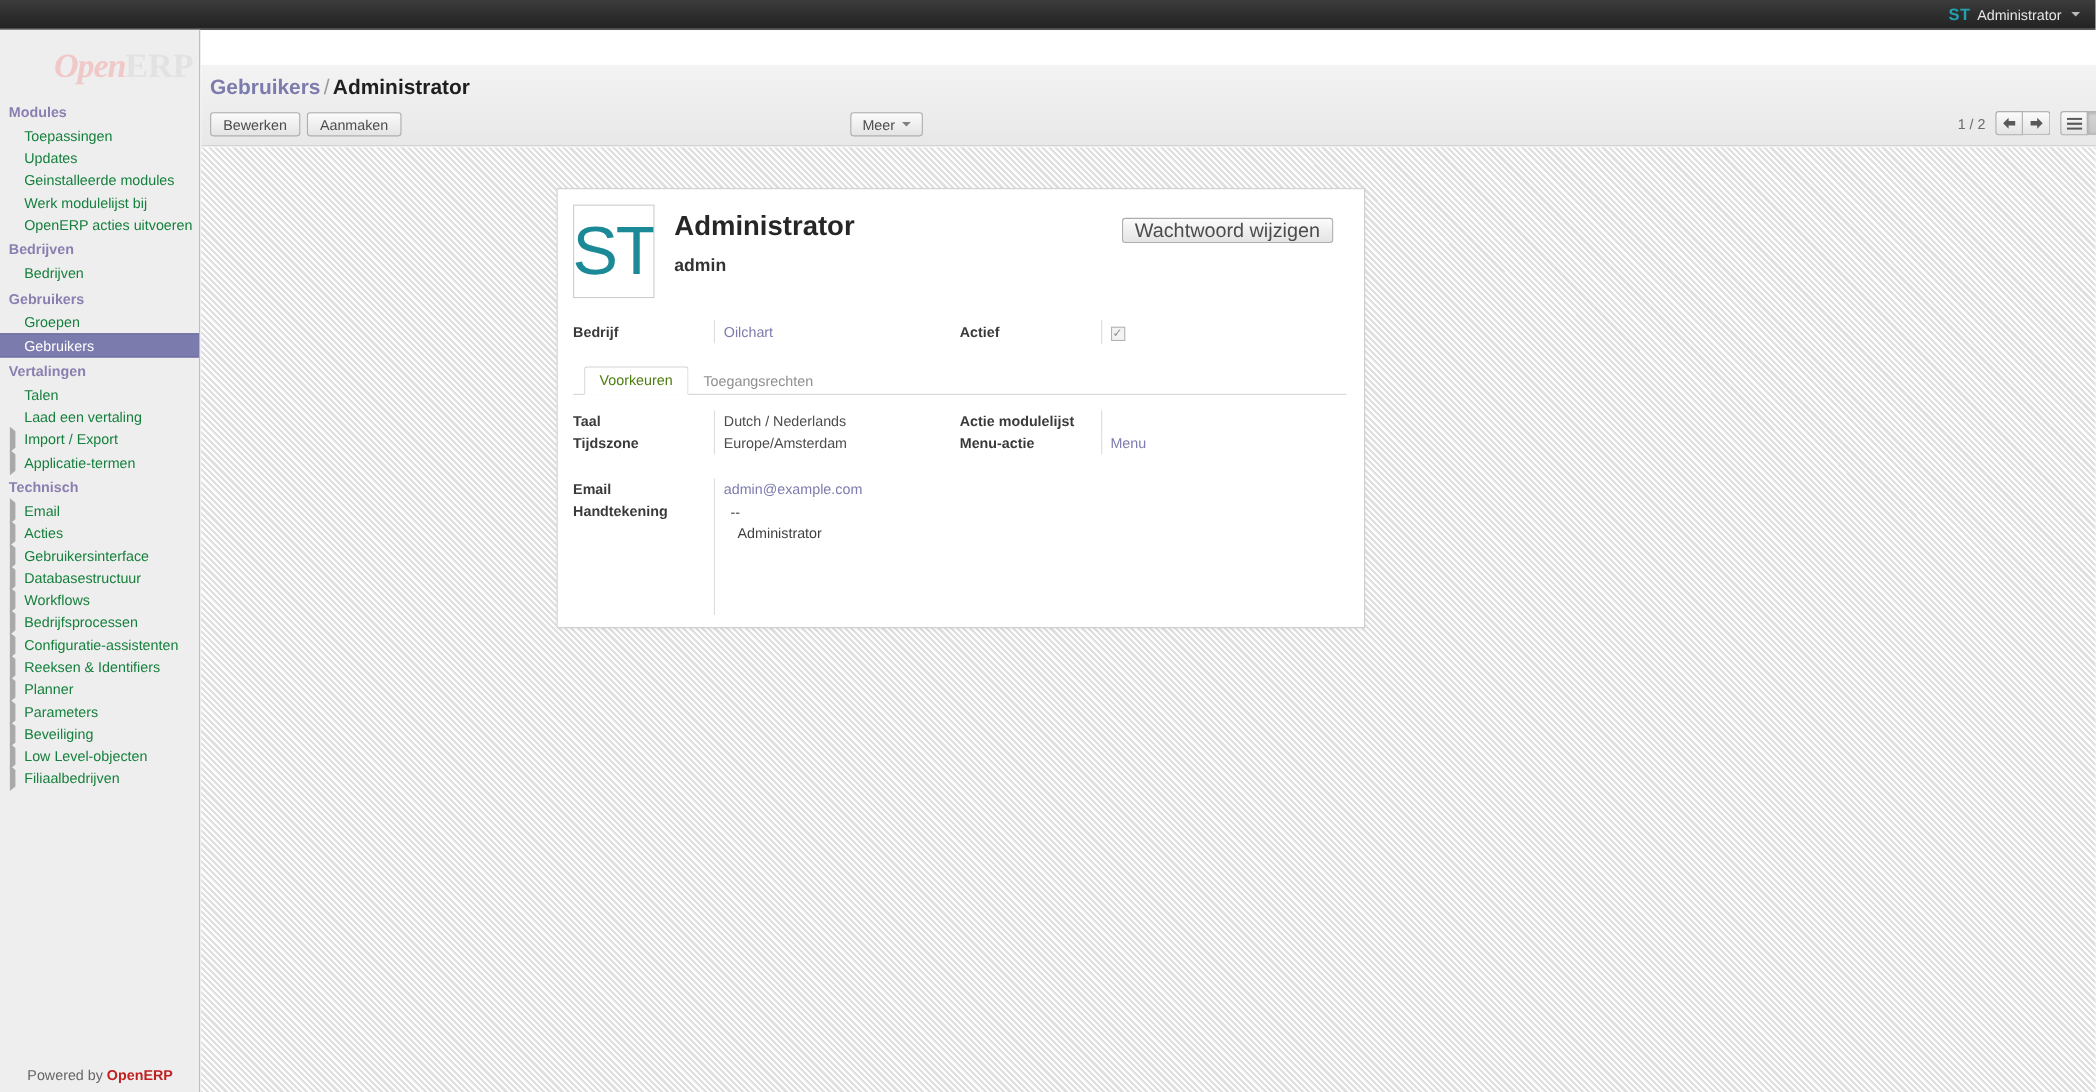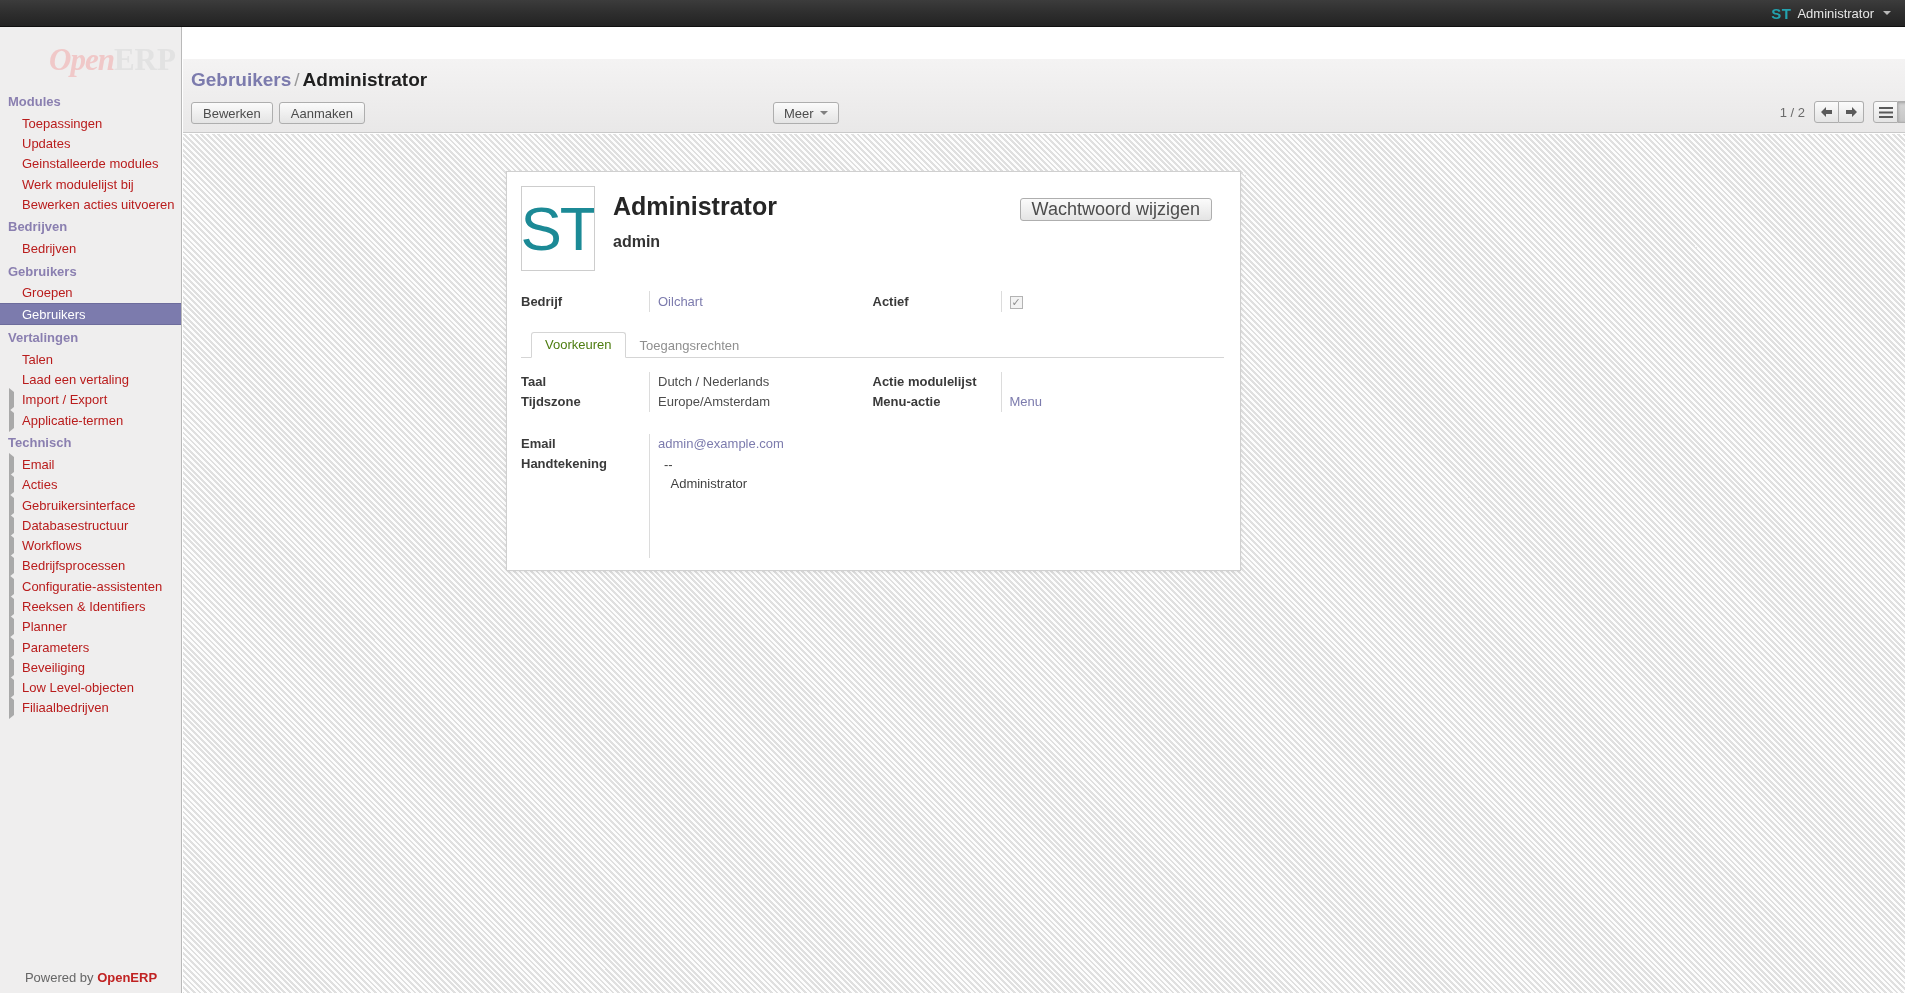--- a/index.html
+++ b/index.html
@@ -55,21 +55,21 @@
                 letter-spacing: -1px; }
   #logo .erp  { color: #e2e2e2; font-weight: bold; letter-spacing: 0px; }
 
   .menu-section {
     color: #8a7fb0; font-weight: bold; font-size: 13px;
     padding: 5px 0 4px 8px;
   }
   .menu-item {
     display: flex; align-items: center;
     height: 20.3px; padding-left: 8px;
-    color: #b91c1c; font-size: 13px; cursor: pointer;
+    color: #15803d; font-size: 13px; cursor: pointer;
     white-space: nowrap;
   }
   .menu-item .ind { width: 12px; flex: 0 0 12px; }
   .menu-item .arrow {
     width: 0; height: 0; margin-left: 1px;
     border-top: 4px solid transparent;
     border-bottom: 4px solid transparent;
     border-left: 5px solid #a9a9a9;
   }
   .menu-item .mlabel { padding-left: 2px; }
@@ -267,21 +267,21 @@
       <div class="menu-item indent">
         <span class="ind"></span>
         <span class="mlabel">Geinstalleerde modules</span>
       </div>
       <div class="menu-item indent">
         <span class="ind"></span>
         <span class="mlabel">Werk modulelijst bij</span>
       </div>
       <div class="menu-item indent">
         <span class="ind"></span>
-        <span class="mlabel">Bewerken acties uitvoeren</span>
+        <span class="mlabel">OpenERP acties uitvoeren</span>
       </div>
       <div class="menu-section">Bedrijven</div>
       <div class="menu-item indent">
         <span class="ind"></span>
         <span class="mlabel">Bedrijven</span>
       </div>
       <div class="menu-section">Gebruikers</div>
       <div class="menu-item indent">
         <span class="ind"></span>
         <span class="mlabel">Groepen</span>

